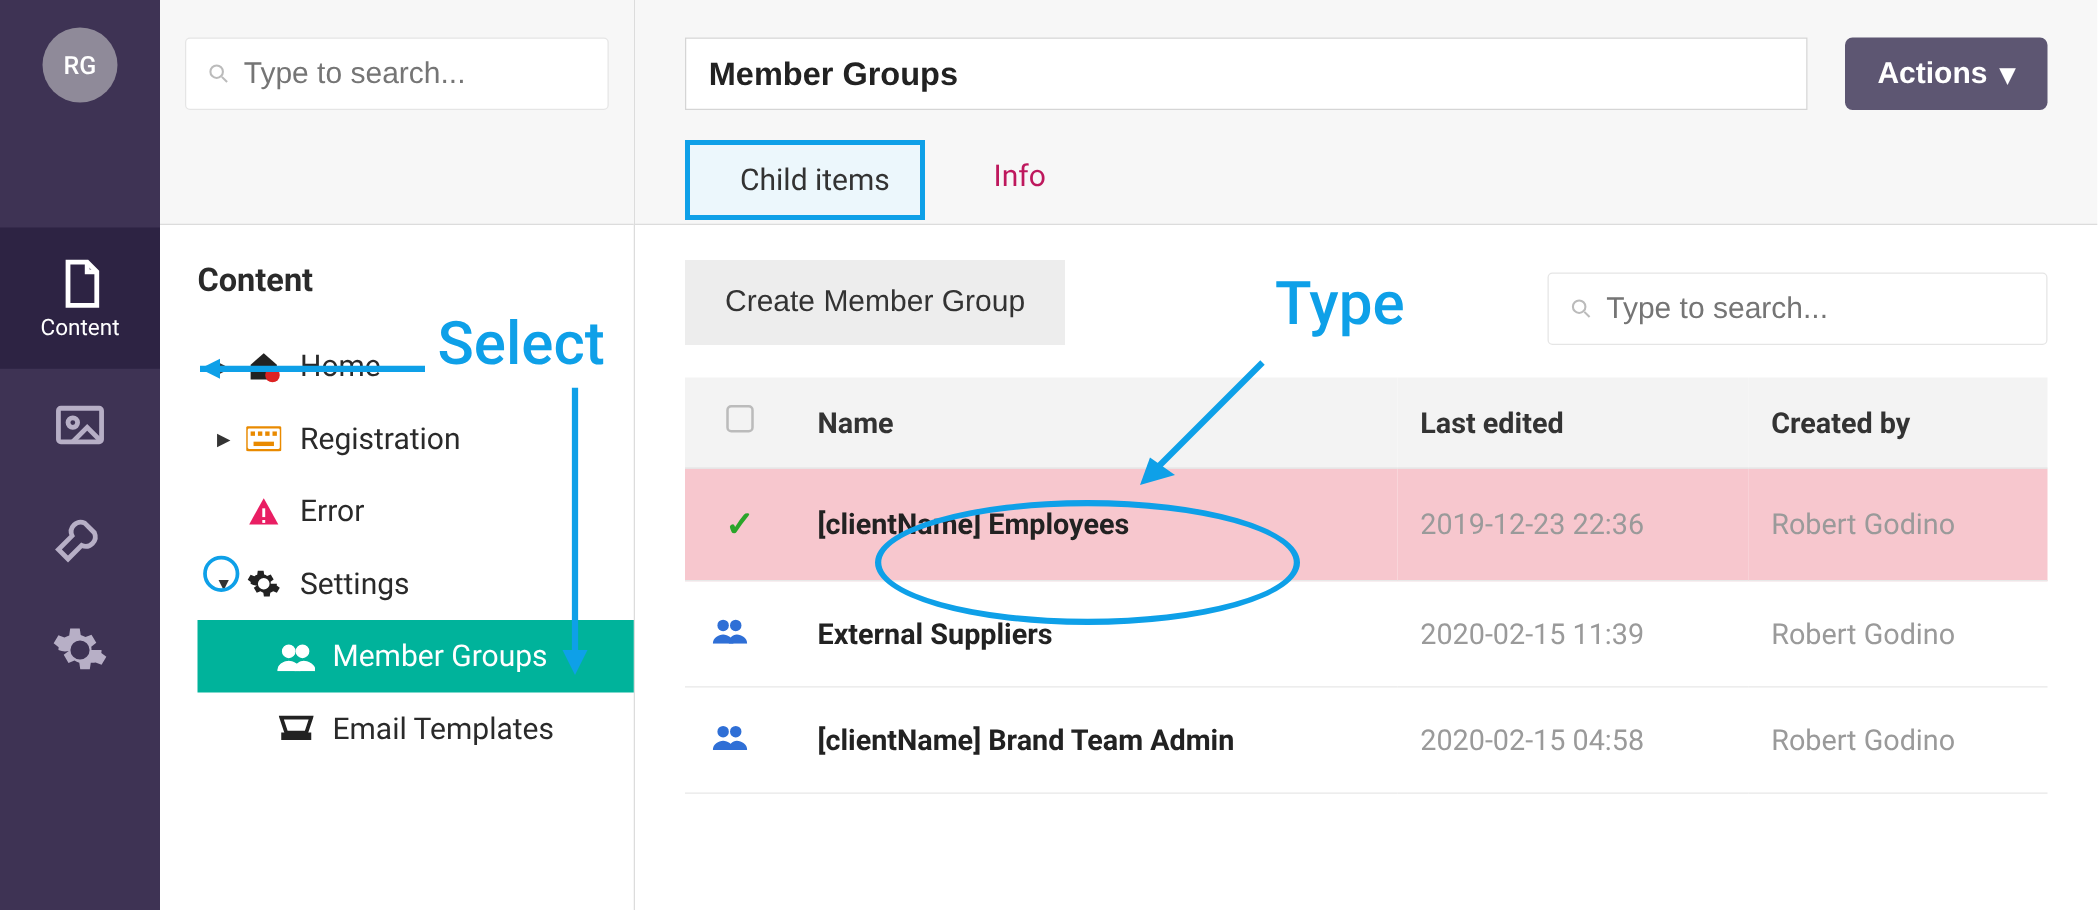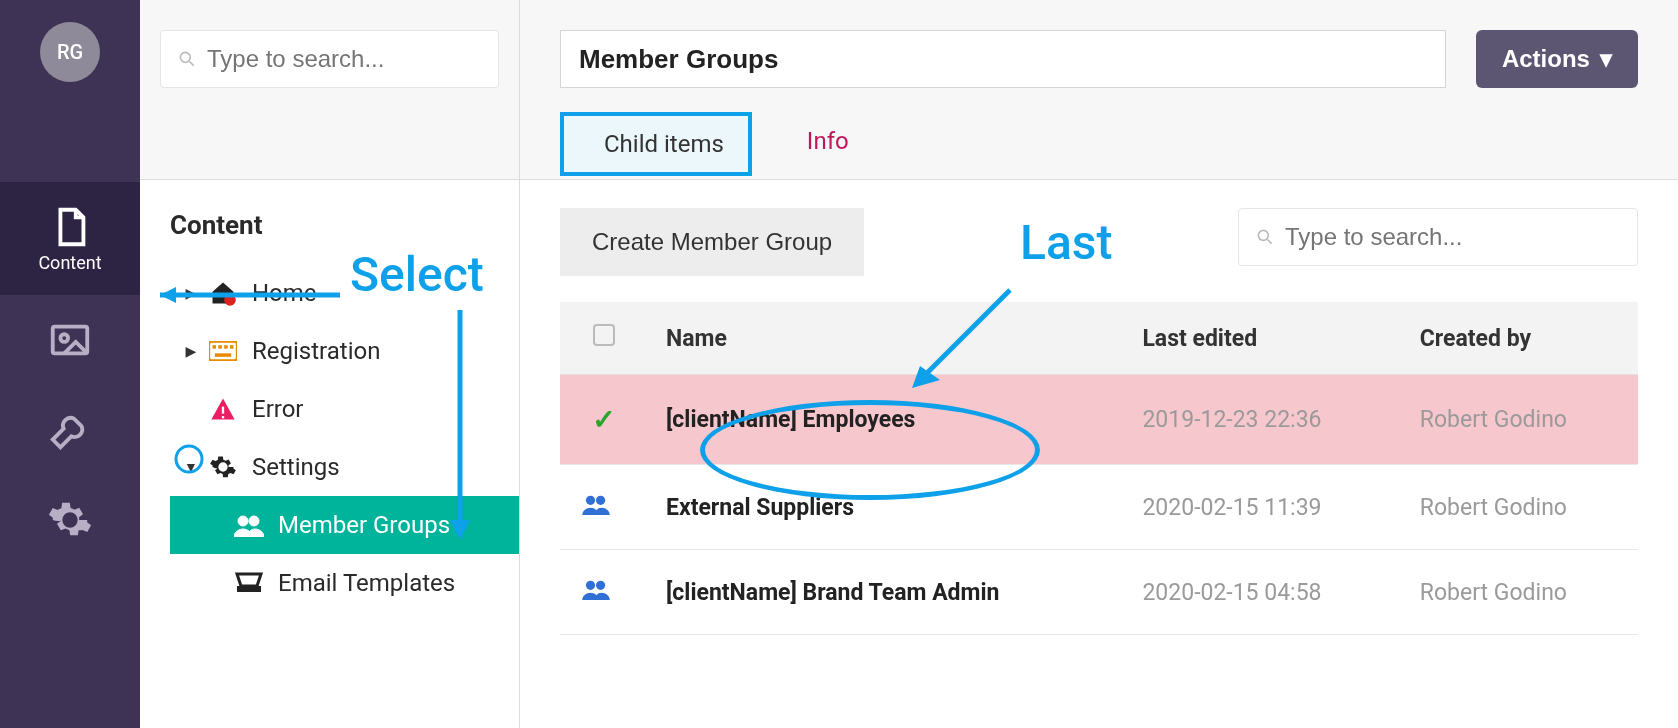--- a/index.html
+++ b/index.html
@@ -12,21 +12,21 @@
     overflow: hidden;
     position: relative;
   }
   .app {
     display: flex;
     height: 100%;
     position: relative;
   }
   
   .rail {
-    width: 140px;
+    width: 128px;
     background: #3e3354;
     display: flex;
     flex-direction: column;
     align-items: center;
     padding-top: 22px;
     gap: 0;
   }
   .avatar {
     width: 60px; height: 60px; border-radius: 50%;
     background: #8f8a99;
@@ -149,21 +149,21 @@
     background:#ecf7fc;
     border:4px solid #0ea0e8;
     color:#333;
     padding-left:40px;
   }
   .tab.active::after {
     content:""; position:absolute; left:6px; right:6px; bottom:-5px;
   }
   .main-body { padding: 28px 40px; }
   .toolbar-row {
-    display:flex; align-items:flex-start; justify-content:space-between;
+    display:flex; align-items:flex-end; justify-content:space-between;
     margin-bottom: 26px;
     gap: 48px;
   }
   .create-btn {
     background:#ededed; border:none; color:#333;
     font-size:24px; padding: 20px 32px; cursor:pointer;
   }
   .table-search {
     width: 400px;
   }
@@ -416,21 +416,21 @@
             <td><span>2020-02-15 04:58</span></td>
             <td><span>Robert Godino</span></td>
           </tr>
         </tbody>
       </table>
     </div>
   </div>
 </div>
 
 <div class="annot" style="left:350px; top:246px;">Select</div>
-<div class="annot" style="left:1020px; top:214px;">Last</div>
+<div class="annot" style="left:1020px; top:214px;">Type</div>
 
 <svg class="arrow-line" style="left:140px; top:280px;" width="200" height="30">
   <line x1="200" y1="15" x2="20" y2="15" stroke="#0ea0e8" stroke-width="5"></line>
   <polygon points="20,15 36,7 36,23" fill="#0ea0e8"></polygon>
 </svg>
 <svg class="arrow-line" style="left:440px; top:310px;" width="40" height="230">
   <line x1="20" y1="0" x2="20" y2="210" stroke="#0ea0e8" stroke-width="5"></line>
   <polygon points="20,230 10,210 30,210" fill="#0ea0e8"></polygon>
 </svg>
 <svg class="arrow-line" style="left:900px; top:280px;" width="120" height="120">

